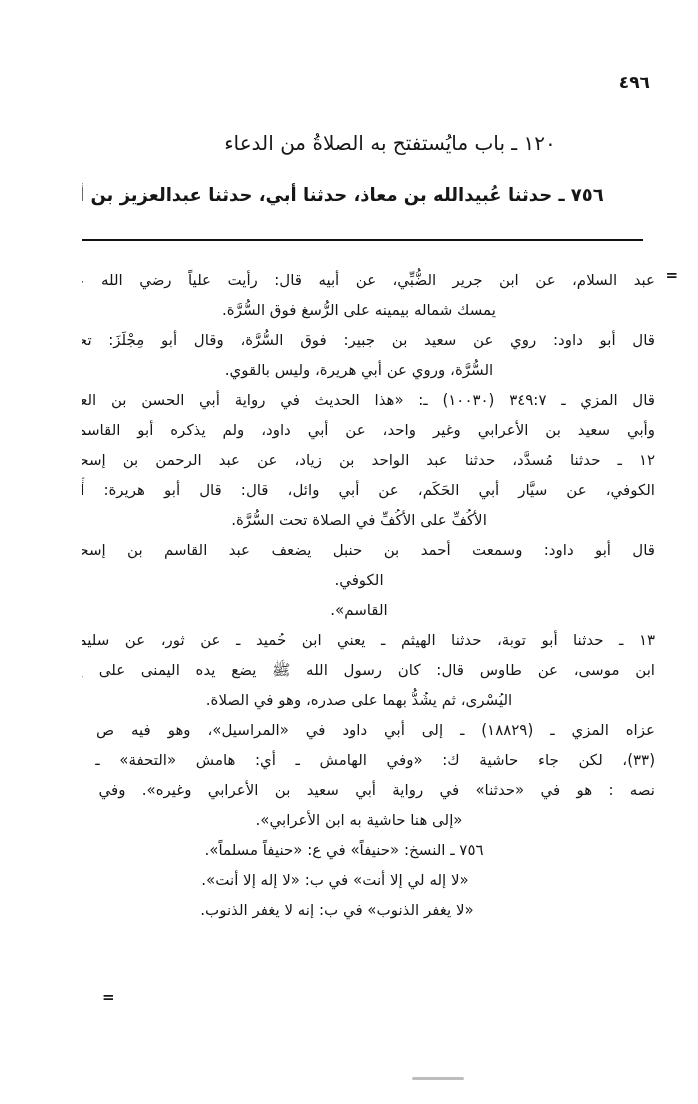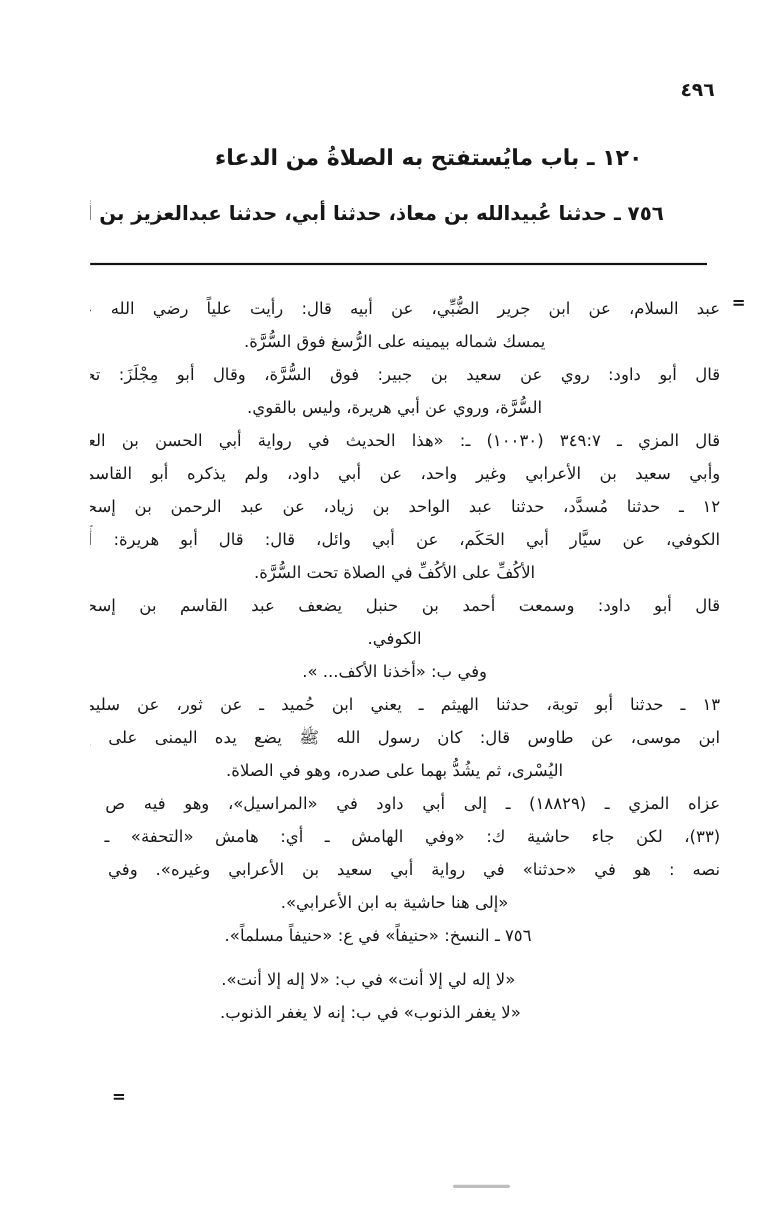--- a/index.html
+++ b/index.html
@@ -26,21 +26,21 @@
     letter-spacing: 1px;
   }
   .heading {
     position: absolute;
     top: 131px;
     right: 0;
     left: 0;
     margin: 0;
     text-align: center;
     font-size: 20px;
-    font-weight: bold;
+    font-weight: normal;
   }
   .matn {
     position: absolute;
     top: 184px;
     right: 53px;
     width: 592px;
     margin: 0;
     font-size: 18px;
     font-weight: bold;
     text-align: left;
@@ -65,21 +65,21 @@
   .fline {
     text-align: center;
     white-space: nowrap;
   }
   .fline.full {
     white-space: normal;
     text-align: justify;
     text-align-last: justify;
   }
   .fline.ind-a { padding-right: 30px; }
-  .fline.ind-b { padding-right: 48px; margin-top: 10px; }
+  .fline.ind-b { padding-right: 48px; }
   .fline.ind-c { padding-right: 44px; }
   .cont-mark {
     position: absolute;
     font-size: 15px;
     font-weight: bold;
     color: #161616;
   }
   .cont-mark.top {
     right: 20px;
     top: 266px;
@@ -118,21 +118,21 @@
     <div class="fline">يمسك شماله بيمينه على الرُّسغ فوق السُّرَّة.</div>
     <div class="fline full">قال أبو داود: روي عن سعيد بن جبير: فوق السُّرَّة، وقال أبو مِجْلَزَ: تحت</div>
     <div class="fline">السُّرَّة، وروي عن أبي هريرة، وليس بالقوي.</div>
     <div class="fline full">قال المزي ـ ٣٤٩:٧ (١٠٠٣٠) ـ: «هذا الحديث في رواية أبي الحسن بن العبد،</div>
     <div class="fline full">وأبي سعيد بن الأعرابي وغير واحد، عن أبي داود، ولم يذكره أبو القاسم».</div>
     <div class="fline full">١٢ ـ حدثنا مُسدَّد، حدثنا عبد الواحد بن زياد، عن عبد الرحمن بن إسحاق</div>
     <div class="fline full">الكوفي، عن سيَّار أبي الحَكَم، عن أبي وائل، قال: قال أبو هريرة: أَخْذُ</div>
     <div class="fline">الأكُفِّ على الأكُفِّ في الصلاة تحت السُّرَّة.</div>
     <div class="fline full">قال أبو داود: وسمعت أحمد بن حنبل يضعف عبد القاسم بن إسحاق</div>
     <div class="fline">الكوفي.</div>
-    <div class="fline">وفي ب: «أخذنا الأكف... ».</div>
+    <div class="fline">القاسم».</div>
     <div class="fline full">١٣ ـ حدثنا أبو توبة، حدثنا الهيثم ـ يعني ابن حُميد ـ عن ثور، عن سليمان</div>
     <div class="fline full">ابن موسى، عن طاوس قال: كان رسول الله ﷺ يضع يده اليمنى على يده</div>
     <div class="fline">اليُسْرى، ثم يشُدُّ بهما على صدره، وهو في الصلاة.</div>
     <div class="fline full">عزاه المزي ـ (١٨٨٢٩) ـ إلى أبي داود في «المراسيل»، وهو فيه ص ٨٩</div>
     <div class="fline full">(٣٣)، لكن جاء حاشية ك: «وفي الهامش ـ أي: هامش «التحفة» ـ ما</div>
     <div class="fline full">نصه : هو في «حدثنا» في رواية أبي سعيد بن الأعرابي وغيره». وفي ب:</div>
     <div class="fline">«إلى هنا حاشية به ابن الأعرابي».</div>
     <div class="fline ind-a">٧٥٦ ـ النسخ: «حنيفاً» في ع: «حنيفاً مسلماً».</div>
     <div class="fline ind-b">«لا إله لي إلا أنت» في ب: «لا إله إلا أنت».</div>
     <div class="fline ind-c">«لا يغفر الذنوب» في ب: إنه لا يغفر الذنوب.</div>

